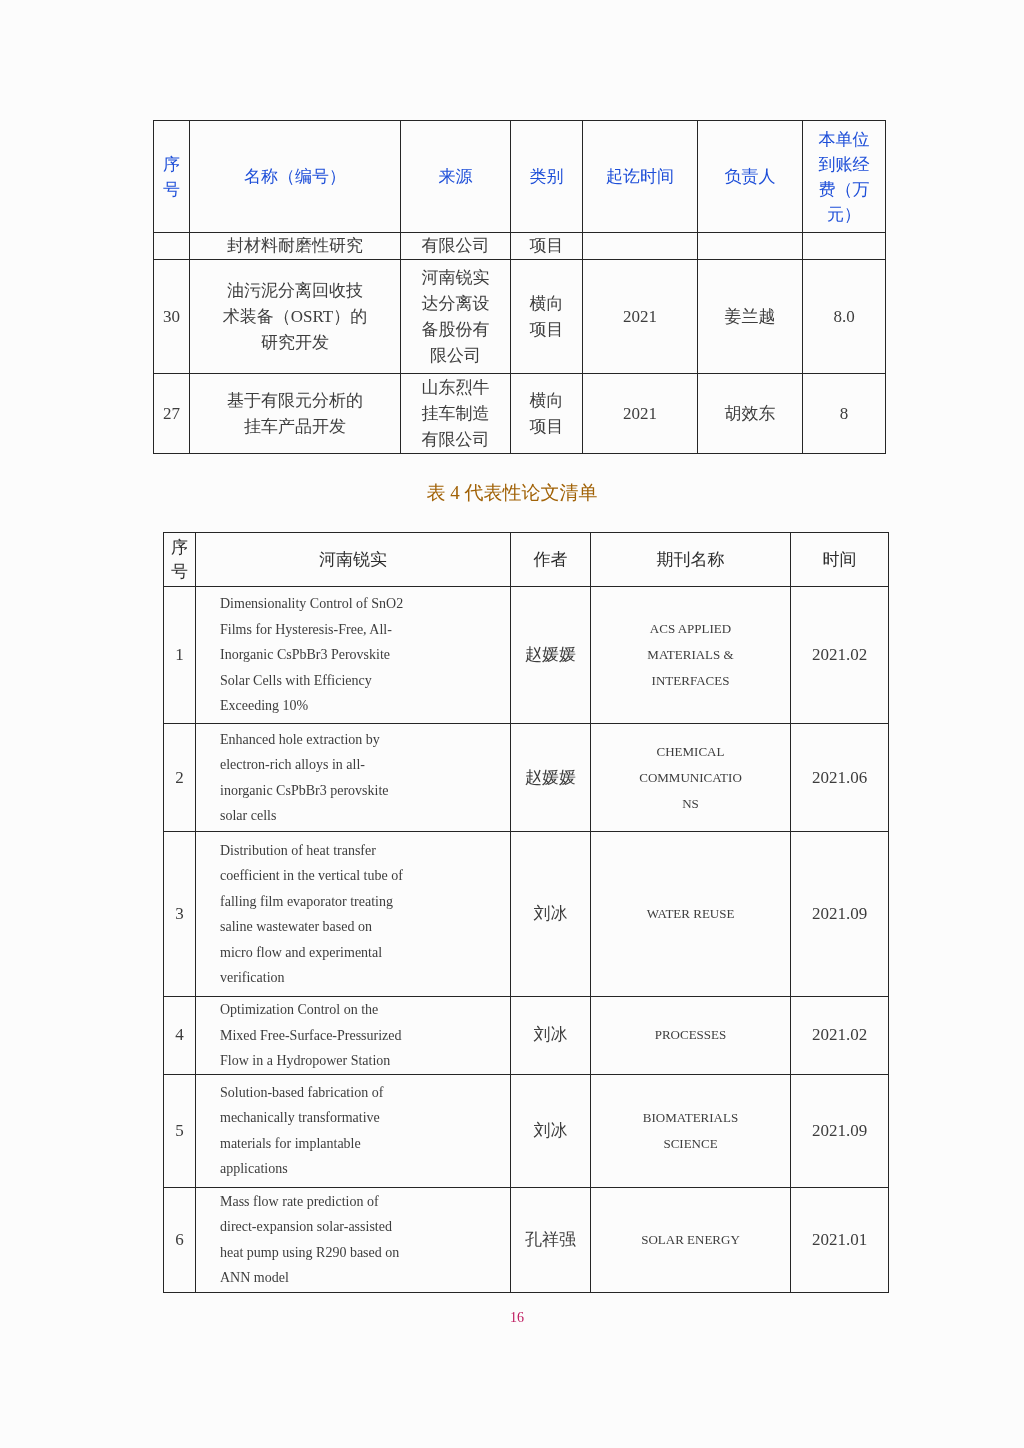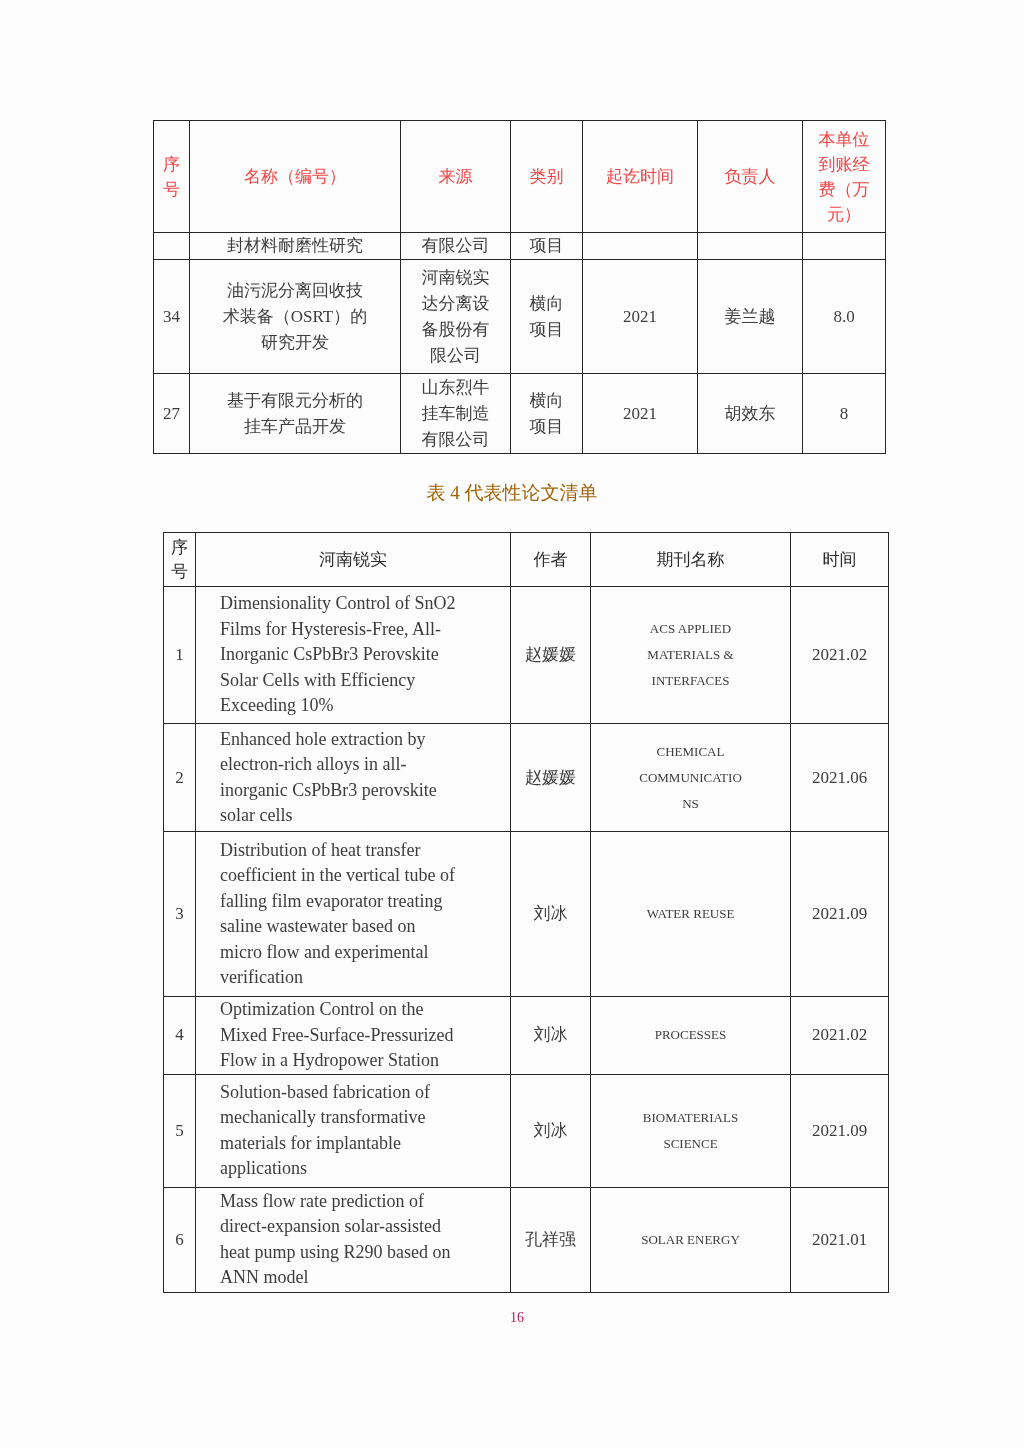--- a/index.html
+++ b/index.html
@@ -21,30 +21,30 @@
     vertical-align: middle;
     white-space: pre-line;
     padding: 0 2px;
     color: #3d3d3d;
     overflow: hidden;
   }
   .t1 {
     position: absolute; left: 153px; top: 120px; width: 732px;
     font-size: 17px; line-height: 26px;
   }
-  .t1 tr.hdr td { color: #ef4444; line-height: 25px; margin-top: 31px; }
+  .t1 tr.hdr td { color: #1d4ed8; line-height: 25px; margin-top: 31px; }
   .t2 {
     position: absolute; left: 163px; top: 532px; width: 725px;
     font-size: 17px; line-height: 26px;
   }
   .t2 tr.hdr td { color: #2c2c2c; line-height: 24px; }
   .t2 td.title {
     text-align: left;
     padding: 0 8px 0 24px;
-    font-size: 18px;
+    font-size: 14px;
     line-height: 25.5px;
   }
   .t2 td.journal { font-size: 13px; line-height: 26px; }
   .caption {
     position: absolute; left: 0; top: 479px; width: 100%;
     text-align: center; font-size: 19px; color: #a16207;
     line-height: 28px;
   }
   .pageno {
     position: absolute; left: 5px; top: 1310px; width: 100%;
@@ -83,21 +83,21 @@
     <tr style="height:25px">
       <td></td>
       <td>封材料耐磨性研究</td>
       <td>有限公司</td>
       <td>项目</td>
       <td></td>
       <td></td>
       <td></td>
     </tr>
     <tr style="height:114px">
-      <td>34</td>
+      <td>30</td>
       <td>油污泥分离回收技
 术装备（OSRT）的
 研究开发</td>
       <td>河南锐实
 达分离设
 备股份有
 限公司</td>
       <td>横向
 项目</td>
       <td>2021</td>

